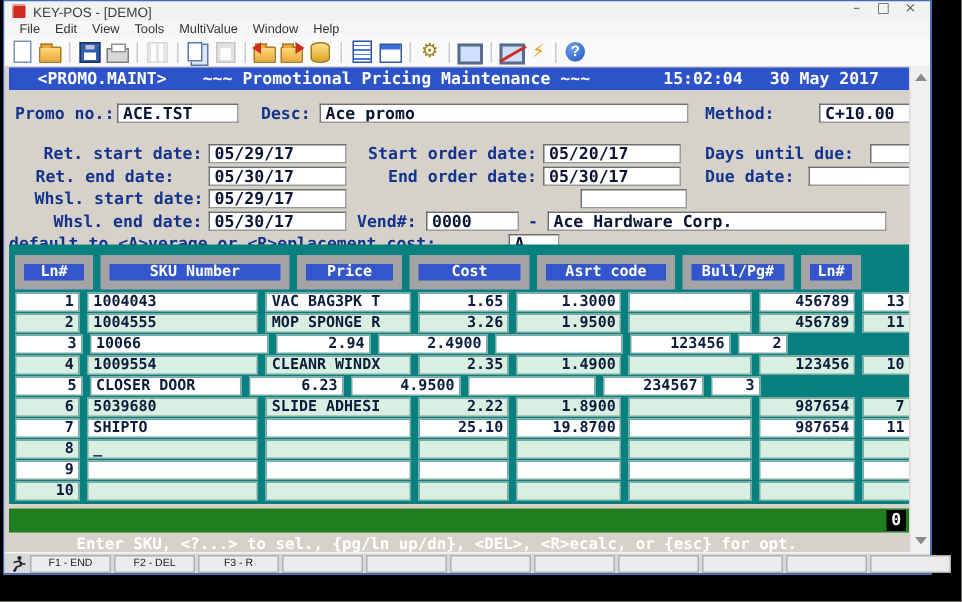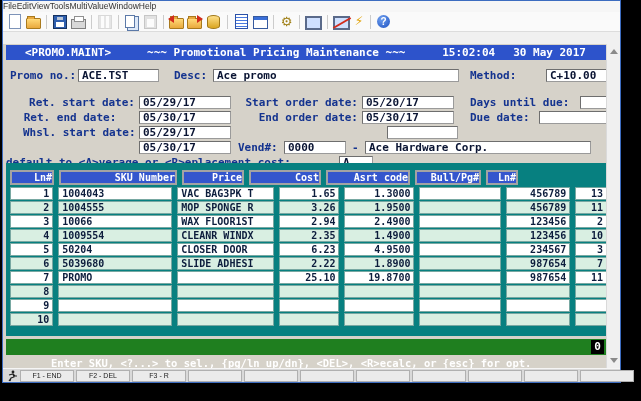--- a/index.html
+++ b/index.html
@@ -8,21 +8,21 @@
   .window{position:absolute;left:2px;top:0;width:619px;height:383px;background:#f0f0f0;
           border:1px solid #3c6cc0;box-sizing:border-box;box-shadow:3px 4px 8px rgba(0,0,0,.7)}
   
   .titlebar{position:relative;height:13px;background:#f2f2f2}
   .app-icon{position:absolute;left:5px;top:2px;width:9px;height:9px;border-radius:1px;
             background:var(--c-app-icon-red,#cc2a21);box-shadow:inset 1px 1px 0 rgba(255,255,255,.5)}
   .wtitle{position:absolute;left:19px;top:1px;font:9px/12px "Liberation Sans",sans-serif;color:#3c3c3c}
   .wbtns{position:absolute;right:4px;top:0;display:flex}
   .wb{width:18px;height:12px;color:#555;font:9px/11px "DejaVu Sans",sans-serif;text-align:center}
   
-  .menubar{height:11px;background:#f6f6f6;display:flex;gap:0;align-items:center;padding-left:0}
+  .menubar{height:11px;background:#f6f6f6;display:flex;gap:10px;align-items:center;padding-left:10px}
   .mi{font:8.5px/11px "Liberation Sans",sans-serif;color:#333}
   
   .toolbar{height:19px;background:#fafafa;border-bottom:1px solid #dcdcdc;display:flex;
            align-items:center;gap:3px;padding-left:4px}
   .tsep{width:1px;height:14px;background:#cccccc;margin:0 2px}
   .tbi{position:relative;flex:0 0 auto}
   .dis{opacity:.4;filter:grayscale(1)}
   .g-page{width:10px;height:13px;background:#fff;border:1px solid #7d93b8;margin:0 2px}
   .g-folder,.g-folder-in,.g-folder-out{width:13px;height:9px;margin-top:4px;
       background:linear-gradient(#ffd977,#e9a93d);border:1px solid #a97a1e;border-radius:1px}
@@ -57,33 +57,33 @@
   .g-bolt{width:12px;font:12px/15px "DejaVu Sans",sans-serif;color:#e0a000;text-align:center}
   .g-help{width:13px;height:13px;margin:1px;border-radius:50%;text-align:center;color:#fff;
       font:bold 10px/13px "Liberation Sans",sans-serif;
       background:radial-gradient(circle at 35% 30%,#6fa0f0,#1c50c0)}
   
   .term{position:absolute;left:0;top:43px;width:617px;height:324px;background:#d6d2c9;
         font-family:"DejaVu Sans Mono",monospace}
   .hdrline{position:absolute;left:3px;top:1px;width:601px;height:15px;box-sizing:border-box;
         background:var(--c-accent-blue,#2d53cb);color:#fff;font:bold 11px/15px "DejaVu Sans Mono",monospace;
         display:flex;padding:0 19px}
-  .hdr-title{margin-left:36px}
+  .hdr-title{margin-left:24px}
   .hdr-time{margin-left:auto}
   .hdr-date{margin-left:18px;margin-right:2px}
   .frow{position:absolute;left:0;width:604px;height:14px}
   .lbl{position:absolute;font:bold 11px/14px "DejaVu Sans Mono",monospace;color:var(--c-label-blue,#14338f);white-space:pre}
   .ibox{position:absolute;top:0;height:13px;box-sizing:border-box;background:#fff;
         border:1px solid #9a9a9a;border-top-color:#6e6e6e;border-left-color:#6e6e6e;
         font:bold 11px/11px "DejaVu Sans Mono",monospace;color:#0a1433;padding-left:3px;overflow:hidden}
   
   .grid{position:absolute;left:3px;top:119px;width:601px;height:173px;background:var(--c-teal,#078080)}
   .hdr-row{display:flex;gap:5px;padding-left:4px;padding-top:7px}
-  .hcell{background:var(--c-header-cell-blue,#3456cd);border:2px solid #a3a3a3;color:#fff;height:11px;
-         font:bold 10px/11px "DejaVu Sans Mono",monospace;text-align:right;box-sizing:content-box;overflow:hidden}
+  .hcell{background:var(--c-header-cell-blue,#3456cd);border:6px solid #a3a3a3;color:#fff;height:11px;
+         font:bold 10px/11px "DejaVu Sans Mono",monospace;text-align:center;box-sizing:content-box;overflow:hidden}
   .tbody{margin-top:2px}
   .trow{display:flex;gap:5px;padding-left:4px;margin-bottom:1px}
   .cell{background:#fff;border:1px solid #78a8a2;height:11px;box-sizing:content-box;
         font:bold 10px/11px "DejaVu Sans Mono",monospace;color:#0c1c3c;overflow:hidden;padding:0}
   .trow.alt .cell{background:var(--c-row-alt,#d9efe2)}
   .cell.sel{background:var(--c-selected-cell,#b9c8f2)}
   .ar{text-align:right;padding-right:3px}
   .al{padding-left:3px}
   .col-ln{width:40px}.col-sku{width:114px}.col-desc{width:96px}.col-price{width:58px}
   .col-cost{width:68px}.col-asrt{width:80px}.col-bull{width:62px}.col-ln2{width:28px}
@@ -103,20 +103,29 @@
         border-top:1px solid #f5f5f5;display:flex;align-items:center;gap:2px;padding-left:3px;box-sizing:border-box}
   .runner{width:12px;height:12px;flex:0 0 auto}
   .fk{width:52px;height:10px;flex:0 0 auto;background:#ebebeb;border:1px solid #b0b0b0;color:#222;
       font:7px/10px "Liberation Sans",sans-serif;text-align:center;overflow:hidden}
 </style>
 </head>
 <body>
 
 <div class="window">
 
+  <div class="titlebar">
+    <div class="app-icon"></div>
+    <div class="wtitle">KEY-POS - [DEMO]</div>
+    <div class="wbtns">
+      <div class="wb">–</div>
+      <div class="wb">□</div>
+      <div class="wb">×</div>
+    </div>
+  </div>
 
   <div class="menubar">
       <span class="mi">File</span>
       <span class="mi">Edit</span>
       <span class="mi">View</span>
       <span class="mi">Tools</span>
       <span class="mi">MultiValue</span>
       <span class="mi">Window</span>
       <span class="mi">Help</span>
     </div>
@@ -186,20 +195,21 @@
       <span class="ibox" style="left:536px;width:69px"></span>
     </div>
 
     <div class="frow" style="top:82px">
       <span class="lbl" style="left:20px;width:130px;">Whsl. start date:</span>
       <span class="ibox" style="left:136px;width:92px">05/29/17</span>
       <span class="ibox" style="left:384px;width:71px"></span>
     </div>
 
     <div class="frow" style="top:97px">
+      <span class="lbl" style="left:2px;width:130px;text-align:right">Whsl. end date:</span>
       <span class="ibox" style="left:136px;width:92px">05/30/17</span>
       <span class="lbl" style="left:235px">Vend#:</span>
       <span class="ibox" style="left:281px;width:62px">0000</span>
       <span class="lbl" style="left:349px">-</span>
       <span class="ibox" style="left:362px;width:226px">Ace Hardware Corp.</span>
     </div>
 
     <div class="frow" style="top:112px">
       <span class="lbl" style="left:3px">default to &lt;A&gt;verage or &lt;R&gt;eplacement cost:</span>
       <span class="ibox" style="left:336px;width:34px">A</span>
@@ -232,60 +242,58 @@
             <div class="cell col-desc al">MOP SPONGE R</div>
             <div class="cell col-price ar">3.26</div>
             <div class="cell col-cost ar">1.9500</div>
             <div class="cell col-asrt al"></div>
             <div class="cell col-bull ar">456789</div>
             <div class="cell col-ln2 ar">11</div>
           </div>
           <div class="trow">
             <div class="cell col-ln ar">3</div>
             <div class="cell col-sku al">10066</div>
-            <div class="cell col-desc al">WAX FLOOR1ST</div>
             <div class="cell col-price ar">2.94</div>
             <div class="cell col-cost ar">2.4900</div>
             <div class="cell col-asrt al"></div>
             <div class="cell col-bull ar">123456</div>
             <div class="cell col-ln2 ar">2</div>
           </div>
           <div class="trow alt">
             <div class="cell col-ln ar">4</div>
             <div class="cell col-sku al">1009554</div>
             <div class="cell col-desc al">CLEANR WINDX</div>
             <div class="cell col-price ar">2.35</div>
             <div class="cell col-cost ar">1.4900</div>
             <div class="cell col-asrt al"></div>
             <div class="cell col-bull ar">123456</div>
             <div class="cell col-ln2 ar">10</div>
           </div>
           <div class="trow">
             <div class="cell col-ln ar">5</div>
-            <div class="cell col-sku al">50204</div>
             <div class="cell col-desc al">CLOSER DOOR</div>
             <div class="cell col-price ar">6.23</div>
             <div class="cell col-cost ar">4.9500</div>
             <div class="cell col-asrt al"></div>
             <div class="cell col-bull ar">234567</div>
             <div class="cell col-ln2 ar">3</div>
           </div>
           <div class="trow alt">
             <div class="cell col-ln ar">6</div>
             <div class="cell col-sku al">5039680</div>
             <div class="cell col-desc al">SLIDE ADHESI</div>
             <div class="cell col-price ar">2.22</div>
             <div class="cell col-cost ar">1.8900</div>
             <div class="cell col-asrt al"></div>
             <div class="cell col-bull ar">987654</div>
             <div class="cell col-ln2 ar">7</div>
           </div>
           <div class="trow">
             <div class="cell col-ln ar">7</div>
-            <div class="cell col-sku al">PROMO</div>
+            <div class="cell col-sku al">SHIPTO</div>
             <div class="cell col-desc al"></div>
             <div class="cell col-price ar">25.10</div>
             <div class="cell col-cost ar">19.8700</div>
             <div class="cell col-asrt al"></div>
             <div class="cell col-bull ar">987654</div>
             <div class="cell col-ln2 ar">11</div>
           </div>
           <div class="trow alt">
             <div class="cell col-ln ar">8</div>
             <div class="cell col-sku al sel">_</div>

